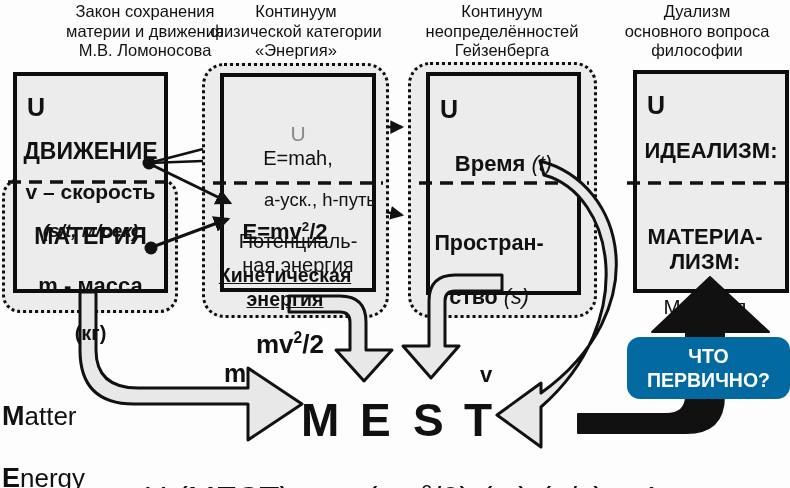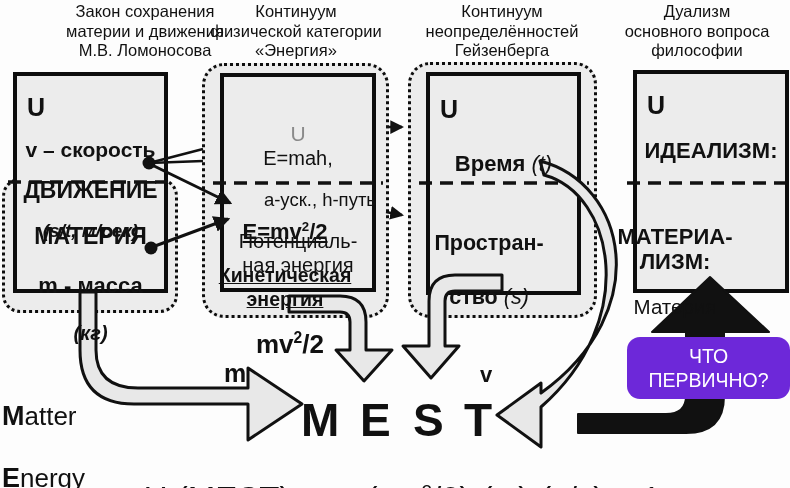--- a/index.html
+++ b/index.html
@@ -25,57 +25,57 @@
   .txt{position:absolute;z-index:6;text-align:center;white-space:pre-line;}
   .uleft{display:block;text-align:left;padding-left:14px;font-weight:bold;font-size:25px;line-height:27px;}
   
   #c1top{left:13px;top:76px;width:155px;}
   #c1t1{font-weight:bold;font-size:23px;line-height:24px;}
   #c1t2{font-weight:bold;font-size:21px;line-height:21px;}
   #c1t3{font-weight:bold;font-style:italic;font-size:19px;line-height:21px;}
   #c1bot{left:13px;top:203px;width:155px;}
   #c1b1{font-weight:bold;font-size:23px;line-height:31px;}
   #c1b2{font-weight:bold;font-size:22px;line-height:31px;}
-  #c1b3{font-weight:bold;font-style:italic;font-size:20px;line-height:28px;}
+  #c1b3{font-weight:bold;font-size:20px;line-height:28px;}
   
   #c2top{left:220px;top:80px;width:156px;font-weight:normal;}
   #c2l1{font-size:20px;line-height:24px;}
   .gray-u{color:#8a8a8a;font-size:21px;}
   #c2l2{font-size:18.5px;line-height:23px;text-align:right;}
   #c2l3{font-size:20px;line-height:24px;}
   #c2bot{left:207px;top:196px;width:156px;font-weight:bold;text-decoration:underline;}
   #c2k1{font-size:22px;line-height:26px;}
   #c2k2{font-size:19.5px;line-height:24px;}
   sup{font-size:0.6em;}
   
   #c3top{left:426px;top:78px;width:155px;}
   #c3t1{font-weight:bold;font-size:22px;line-height:26px;margin-top:10px;}
   #c3t1 em{font-weight:normal;}
   #c3bot{left:426px;top:203px;width:126px;font-weight:bold;font-size:21.5px;line-height:27px;}
   #c3bot em{font-weight:normal;}
   
   #c4top{left:633px;top:74px;width:156px;}
   #c4t1{font-weight:bold;font-size:22px;line-height:27px;text-align:center;}
   #c4t2{font-size:20.5px;line-height:25px;}
-  #c4bot{left:603px;top:206px;width:144px;}
+  #c4bot{left:633px;top:206px;width:144px;}
   #c4b1{font-weight:bold;font-size:22px;line-height:25px;}
   #c4b2{font-size:20.5px;line-height:26px;margin-top:2px;}
   
   #mestwords{left:2px;top:370px;width:140px;text-align:left;font-size:26px;line-height:31px;z-index:6;}
   #mestwords b{font-size:27px;}
   .mest-letter{position:absolute;top:393px;font-size:46px;font-weight:bold;z-index:6;}
   #mL{left:301px;} #eL{left:360px;} #sL{left:413px;} #tL{left:464px;}
   .small-label{position:absolute;font-weight:bold;z-index:6;}
   #lab-m{left:224px;top:359px;font-size:25px;}
   #lab-mv{left:256px;top:329px;font-size:26px;}
   #lab-v{left:480px;top:362px;font-size:22px;}
   #formula{left:112px;top:442px;width:580px;text-align:center;font-size:33px;z-index:6;}
   #formula sup{font-size:19px;}
-  #callout{position:absolute;left:627px;top:337px;width:163px;height:62px;background:#6d28d9;
-           border-radius:13px;color:#fff;font-weight:normal;font-size:19.5px;line-height:24px;
+  #callout{position:absolute;left:627px;top:337px;width:163px;height:62px;background:#0369a1;
+           border-radius:13px;color:#fff;font-weight:bold;font-size:19.5px;line-height:24px;
            text-align:center;padding-top:7px;white-space:pre-line;z-index:7;}
 </style>
 </head>
 <body>
 
 <div class="canvas">
 
   <div class="hdr" id="hdr1">Закон сохранения
 материи и движения
 М.В. Ломоносова</div>
@@ -122,22 +122,22 @@
     <path d="M 80,292 L 80,350 Q 80,404 134,404 L 248,404 L 248,440 L 302,404 L 248,368 L 248,388 L 138,388 Q 96,388 96,350 L 96,292 Z" fill="#e8e8e8" stroke="#111" stroke-width="3" stroke-linejoin="round"></path>
     <path d="M 289,296 L 340,296 Q 366,296 366,322 L 366,350 L 392,350 L 364,381 L 336,350 L 350,350 L 350,322 Q 350,312 340,312 L 289,312 Z" fill="#e8e8e8" stroke="#111" stroke-width="3" stroke-linejoin="round"></path>
     <path d="M 502,275 L 455,275 Q 429,275 429,301 L 429,346 L 403,346 L 431,378 L 459,346 L 445,346 L 445,301 Q 445,291 455,291 L 502,291 Z" fill="#e8e8e8" stroke="#111" stroke-width="3" stroke-linejoin="round"></path>
     <path d="M 540,161 C 626,183 656,310 541,393 L 541,383 L 497,415 L 541,447 L 541,407 C 640,320 614,194 544,175 Z" fill="#e8e8e8" stroke="#111" stroke-width="3" stroke-linejoin="round"></path>
 
     <path d="M 578,414 L 666,414 Q 686,414 686,396 L 686,332 L 652,332 L 710,277 L 769,332 L 724,332 L 724,396 Q 724,433 686,433 L 578,433 Z" fill="#111" stroke="#111" stroke-width="2" stroke-linejoin="round"></path>
   </svg>
 
   <div class="txt" id="c1top">
     <span class="uleft">U</span>
+    <div id="c1t1">ДВИЖЕНИЕ</div>
     <div id="c1t2">v – скорость</div>
-    <div id="c1t1">ДВИЖЕНИЕ</div>
     <div id="c1t3">(s/t, м/сек)</div>
   </div>
   <div class="txt" id="c1bot">
     <div id="c1b1">МАТЕРИЯ</div>
     <div id="c1b2">m - масса</div>
     <div id="c1b3">(кг)</div>
   </div>
 
   <div class="txt" id="c2top">
     <div id="c2l1">

